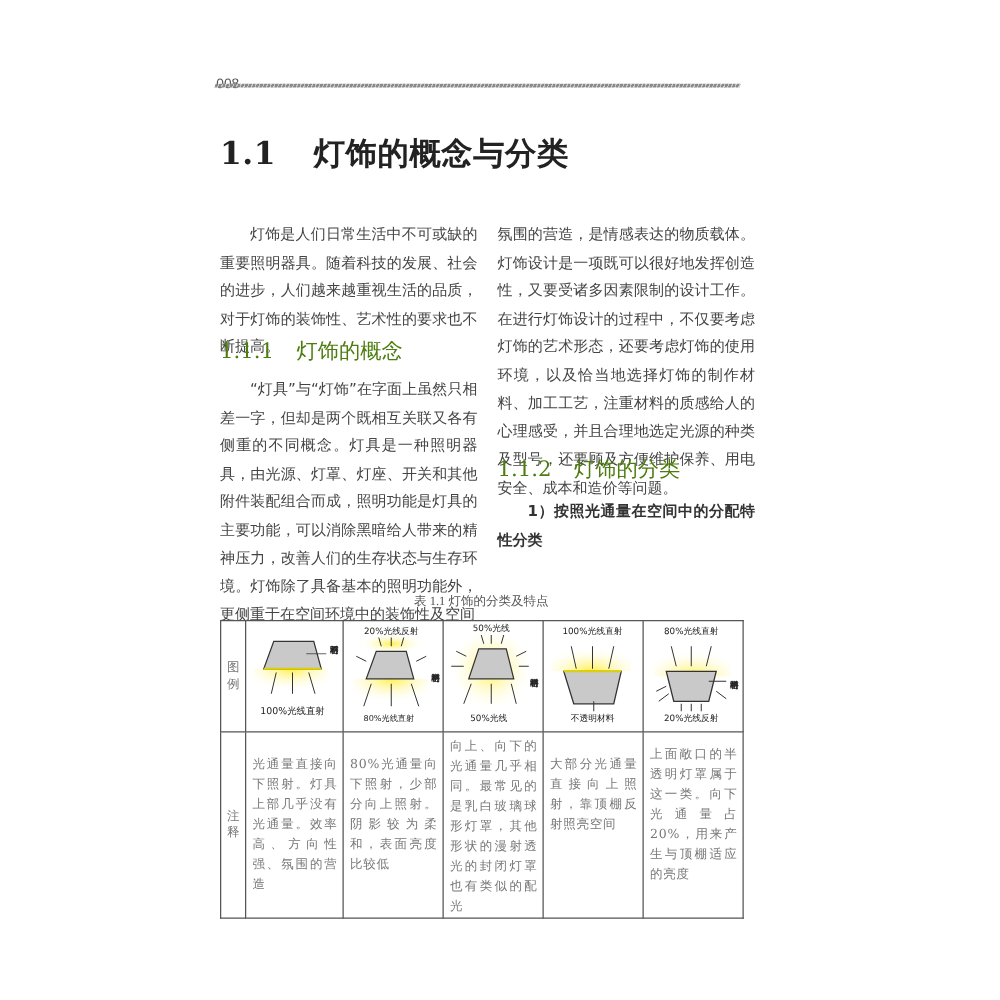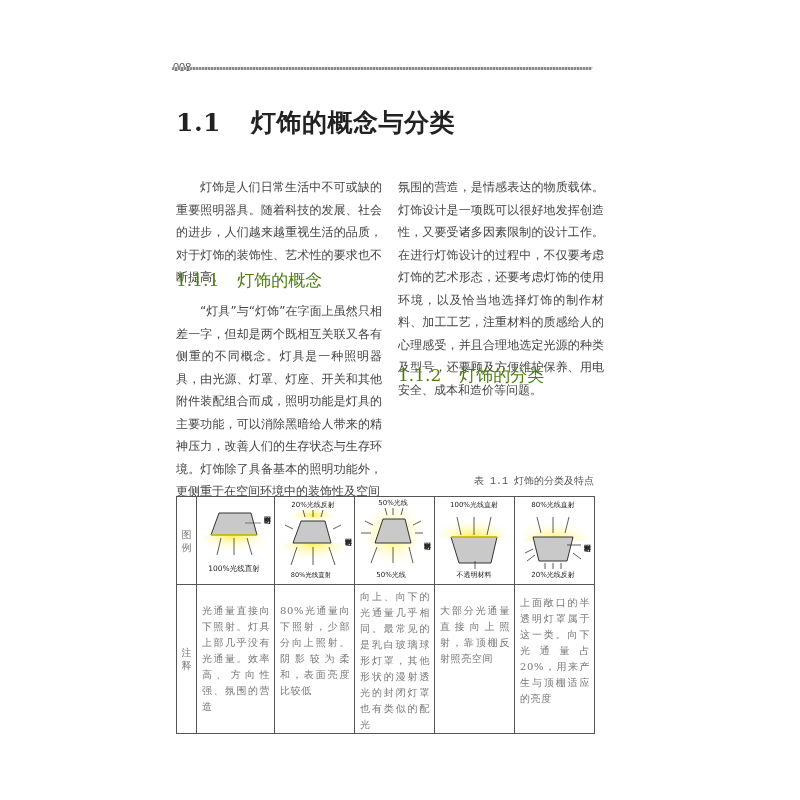--- a/index.html
+++ b/index.html
@@ -26,22 +26,22 @@
 
   .left-p1 { left: 176px; top: 176px; width: 206px; }
   .h111 { left: 176px; top: 269px; }
   .left-p2 { left: 176px; top: 300px; width: 206px; }
 
   .right-p1 { left: 398px; top: 176px; width: 206px; }
   .h112 { left: 398px; top: 364px; }
   .right-p2 { left: 398px; top: 398px; width: 206px; }
   .sub-heading { font-weight: bold; color: #333; }
 
-  .table-caption { left: 176px; top: 474px; width: 418px; text-align: right; font-size: 10px; color: #555;
-                   font-family: Liberation Mono, monospace; }
+  .table-caption { left: 176px; top: 474px; width: 418px; text-align: center; font-size: 10px; color: #555;
+                   font-family: Liberation Serif, serif; }
 
   table.tbl { position: absolute; left: 176px; top: 496px; width: 418px; border-collapse: collapse;
               table-layout: fixed; font-size: 10px; color: #666; }
   table.tbl td { border: 1px solid #555; padding: 0; vertical-align: middle; }
   table.tbl tr.hdr td { height: 27px; text-align: center; font-family: "DejaVu Serif", serif; }
   table.tbl tr.fig td { height: 85px; position: relative; }
   table.tbl tr.note td { height: 97px; vertical-align: top; }
   table.tbl td.rowlabel { text-align: center; line-height: 13px; font-family: "DejaVu Serif", serif; color: #777; vertical-align: middle; }
   table.tbl tr.note td.rowlabel { vertical-align: middle; }
   .note-text { font-size: 10px; line-height: 16px; padding: 4px 4px 0 5px; color: #777; text-align: justify;
@@ -74,20 +74,21 @@
 
 <div class="abs col right-p1">
   <p class="noindent">氛围的营造，是情感表达的物质载体。灯饰设计是一项既可以很好地发挥创造性，又要受诸多因素限制的设计工作。在进行灯饰设计的过程中，不仅要考虑灯饰的艺术形态，还要考虑灯饰的使用环境，以及恰当地选择灯饰的制作材料、加工工艺，注重材料的质感给人的心理感受，并且合理地选定光源的种类及型号，还要顾及方便维护保养、用电安全、成本和造价等问题。</p>
 </div>
 
 <div class="abs sec-heading h112">
   <span class="num">1.1.2</span><span>灯饰的分类</span>
 </div>
 
 <div class="abs col right-p2">
+  <p class="sub-heading">1）按照光通量在空间中的分配特性分类</p>
 </div>
 
 <div class="abs table-caption">表 1.1 灯饰的分类及特点</div>
 
 <table class="tbl">
   <colgroup>
     <col style="width:20px">
       <col style="width:78px">
       <col style="width:80px">
       <col style="width:80px">

